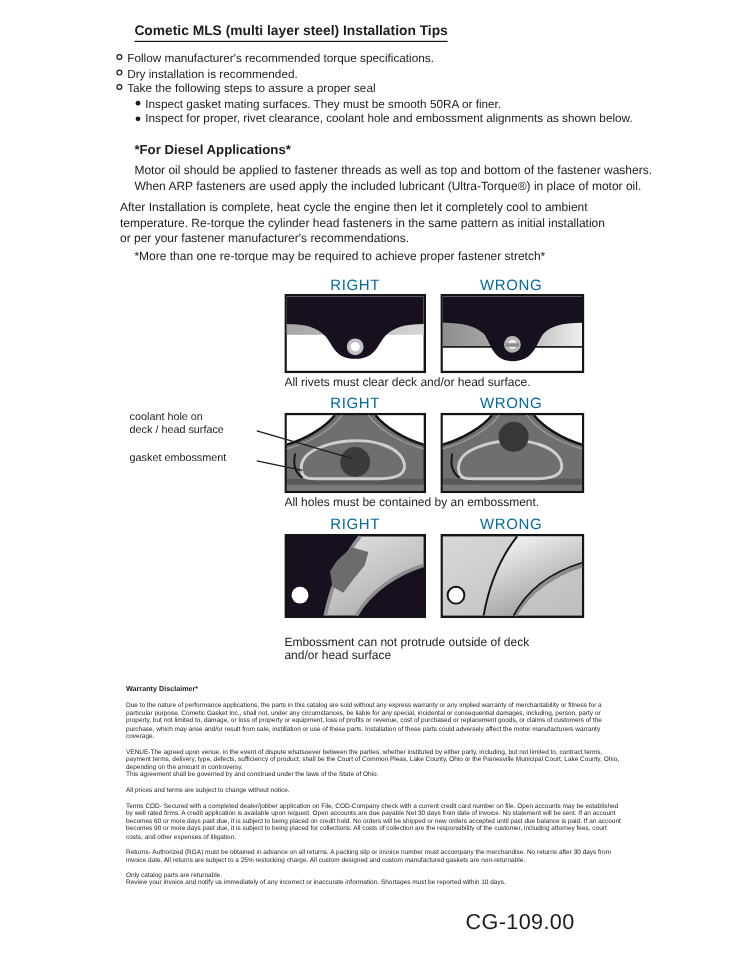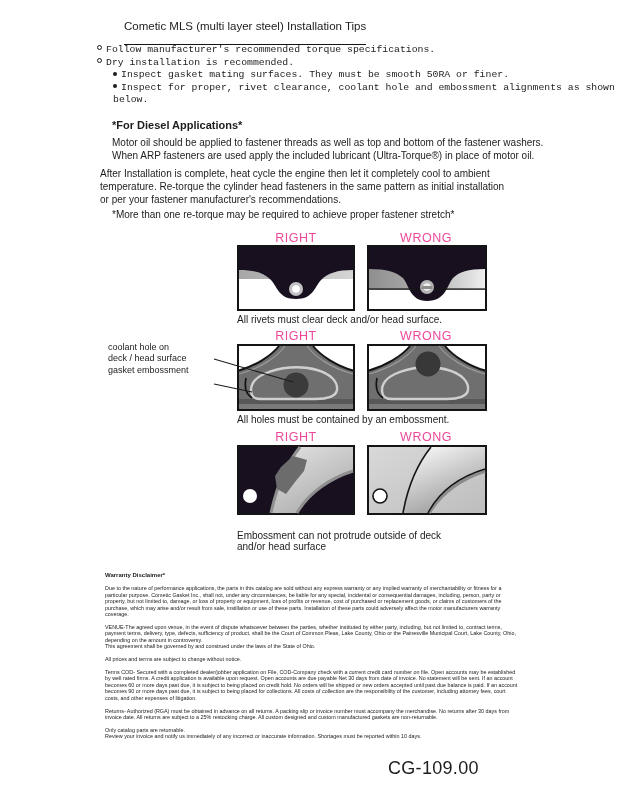--- a/index.html
+++ b/index.html
@@ -10,27 +10,26 @@
     overflow: hidden;
     font-family: "Liberation Sans", sans-serif;
     color: #1c1c1c;
   }
   .abs { position: absolute; }
   .ml { white-space: pre-line; }
 
   
   .doc-title {
     left: 112px; top: 20px;
-    font-size: 11.5px; font-weight: normal;
+    font-size: 11.5px; font-weight: bold;
     border-bottom: 1.5px solid #141414;
-    padding-bottom: 12px;
+    padding-bottom: 2px;
     display: inline-block;
-    margin-left: 12px;
-  }
-  .tips-list { left: 97px; top: 44px; font-size: 9.8px; font-family: Liberation Mono, monospace; }
+  }
+  .tips-list { left: 97px; top: 44px; font-size: 9.8px; }
   .tips-list .li { line-height: 12.6px; }
   .tips-list .li.main::before {
     content: ""; display: inline-block;
     width: 3px; height: 3px;
     border: 1px solid #1c1c1c; border-radius: 50%;
     margin-right: 4px; vertical-align: 2px;
   }
   .tips-list .li.sub { margin-left: 16px; }
   .tips-list .li.sub::before {
     content: ""; display: inline-block;
@@ -42,21 +41,21 @@
   
   .diesel-heading { left: 112px; top: 119px; font-size: 11px; font-weight: bold; }
   .diesel-p1 { left: 112px; top: 136px; width: 440px; font-size: 10px; line-height: 13px; }
   .diesel-p2 { left: 100px; top: 167px; width: 440px; font-size: 10px; line-height: 13px; }
   .diesel-note { left: 112px; top: 209px; width: 440px; font-size: 10px; }
 
   
   .figrow { position: absolute; left: 237px; width: 260px; }
   .figlabel {
     position: absolute; width: 118px; text-align: center;
-    font-size: 12.5px; letter-spacing: 0.5px; color: #ec4899;
+    font-size: 12.5px; letter-spacing: 0.5px; color: #0369a1;
   }
   .figlabel.right-pos { left: 0; }
   .figlabel.wrong-pos { left: 130px; }
   .figbox { position: absolute; }
   .figbox.right-pos { left: 0; }
   .figbox.wrong-pos { left: 130px; }
   .figcaption { position: absolute; left: 0; width: 280px; font-size: 10px; line-height: 11px; }
 
   #figrow1 { top: 231px; }
   #figrow1 .figbox { top: 14px; }
@@ -68,40 +67,41 @@
 
   #figrow3 { top: 430px; }
   #figrow3 .figbox { top: 15px; }
   #figrow3 .figcaption { top: 100px; }
 
   
   .callout-labels {
     left: 108px; top: 342px; width: 104px;
     font-size: 9px; line-height: 10.5px;
   }
-  .callout-labels .lbl2 { margin-top: 2px; }
+  .callout-labels .lbl2 { margin-top: 13px; }
   .leader-overlay { left: 110px; top: 330px; pointer-events: none; }
 
   
   .disclaimer { left: 105px; top: 572px; width: 414px; font-size: 5.4px; line-height: 6.4px; }
   .disclaimer h4 { font-size: 6px; margin-bottom: 7px; }
   .disclaimer p { margin-bottom: 6.5px; }
 
   .doc-code { left: 388px; top: 758px; font-size: 18px; letter-spacing: 0.3px; }
 
   svg { display: block; }
 </style>
 </head>
 <body>
 
 <h1 class="abs doc-title">Cometic MLS (multi layer steel) Installation Tips</h1>
 
 <div class="abs tips-list">
   <div class="li main"><span>Follow manufacturer's recommended torque specifications.</span></div>
   <div class="li main"><span>Dry installation is recommended.</span></div>
+  <div class="li main"><span>Take the following steps to assure a proper seal</span></div>
   <div class="li sub"><span>Inspect gasket mating surfaces.  They must be smooth 50RA or finer.</span></div>
   <div class="li sub"><span>Inspect for proper, rivet clearance, coolant hole and embossment alignments as shown below.</span></div>
 </div>
 
 <h2 class="abs diesel-heading">*For Diesel Applications*</h2>
 <p class="abs diesel-p1 ml">Motor oil should be applied to fastener threads as well as top and bottom of the fastener washers.
 When ARP fasteners are used apply the included lubricant (Ultra-Torque®) in place of motor oil.</p>
 <p class="abs diesel-p2 ml">After Installation is complete, heat cycle the engine then let it completely cool to ambient
 temperature. Re-torque the cylinder head fasteners in the same pattern as initial installation
 or per your fastener manufacturer's recommendations.</p>

